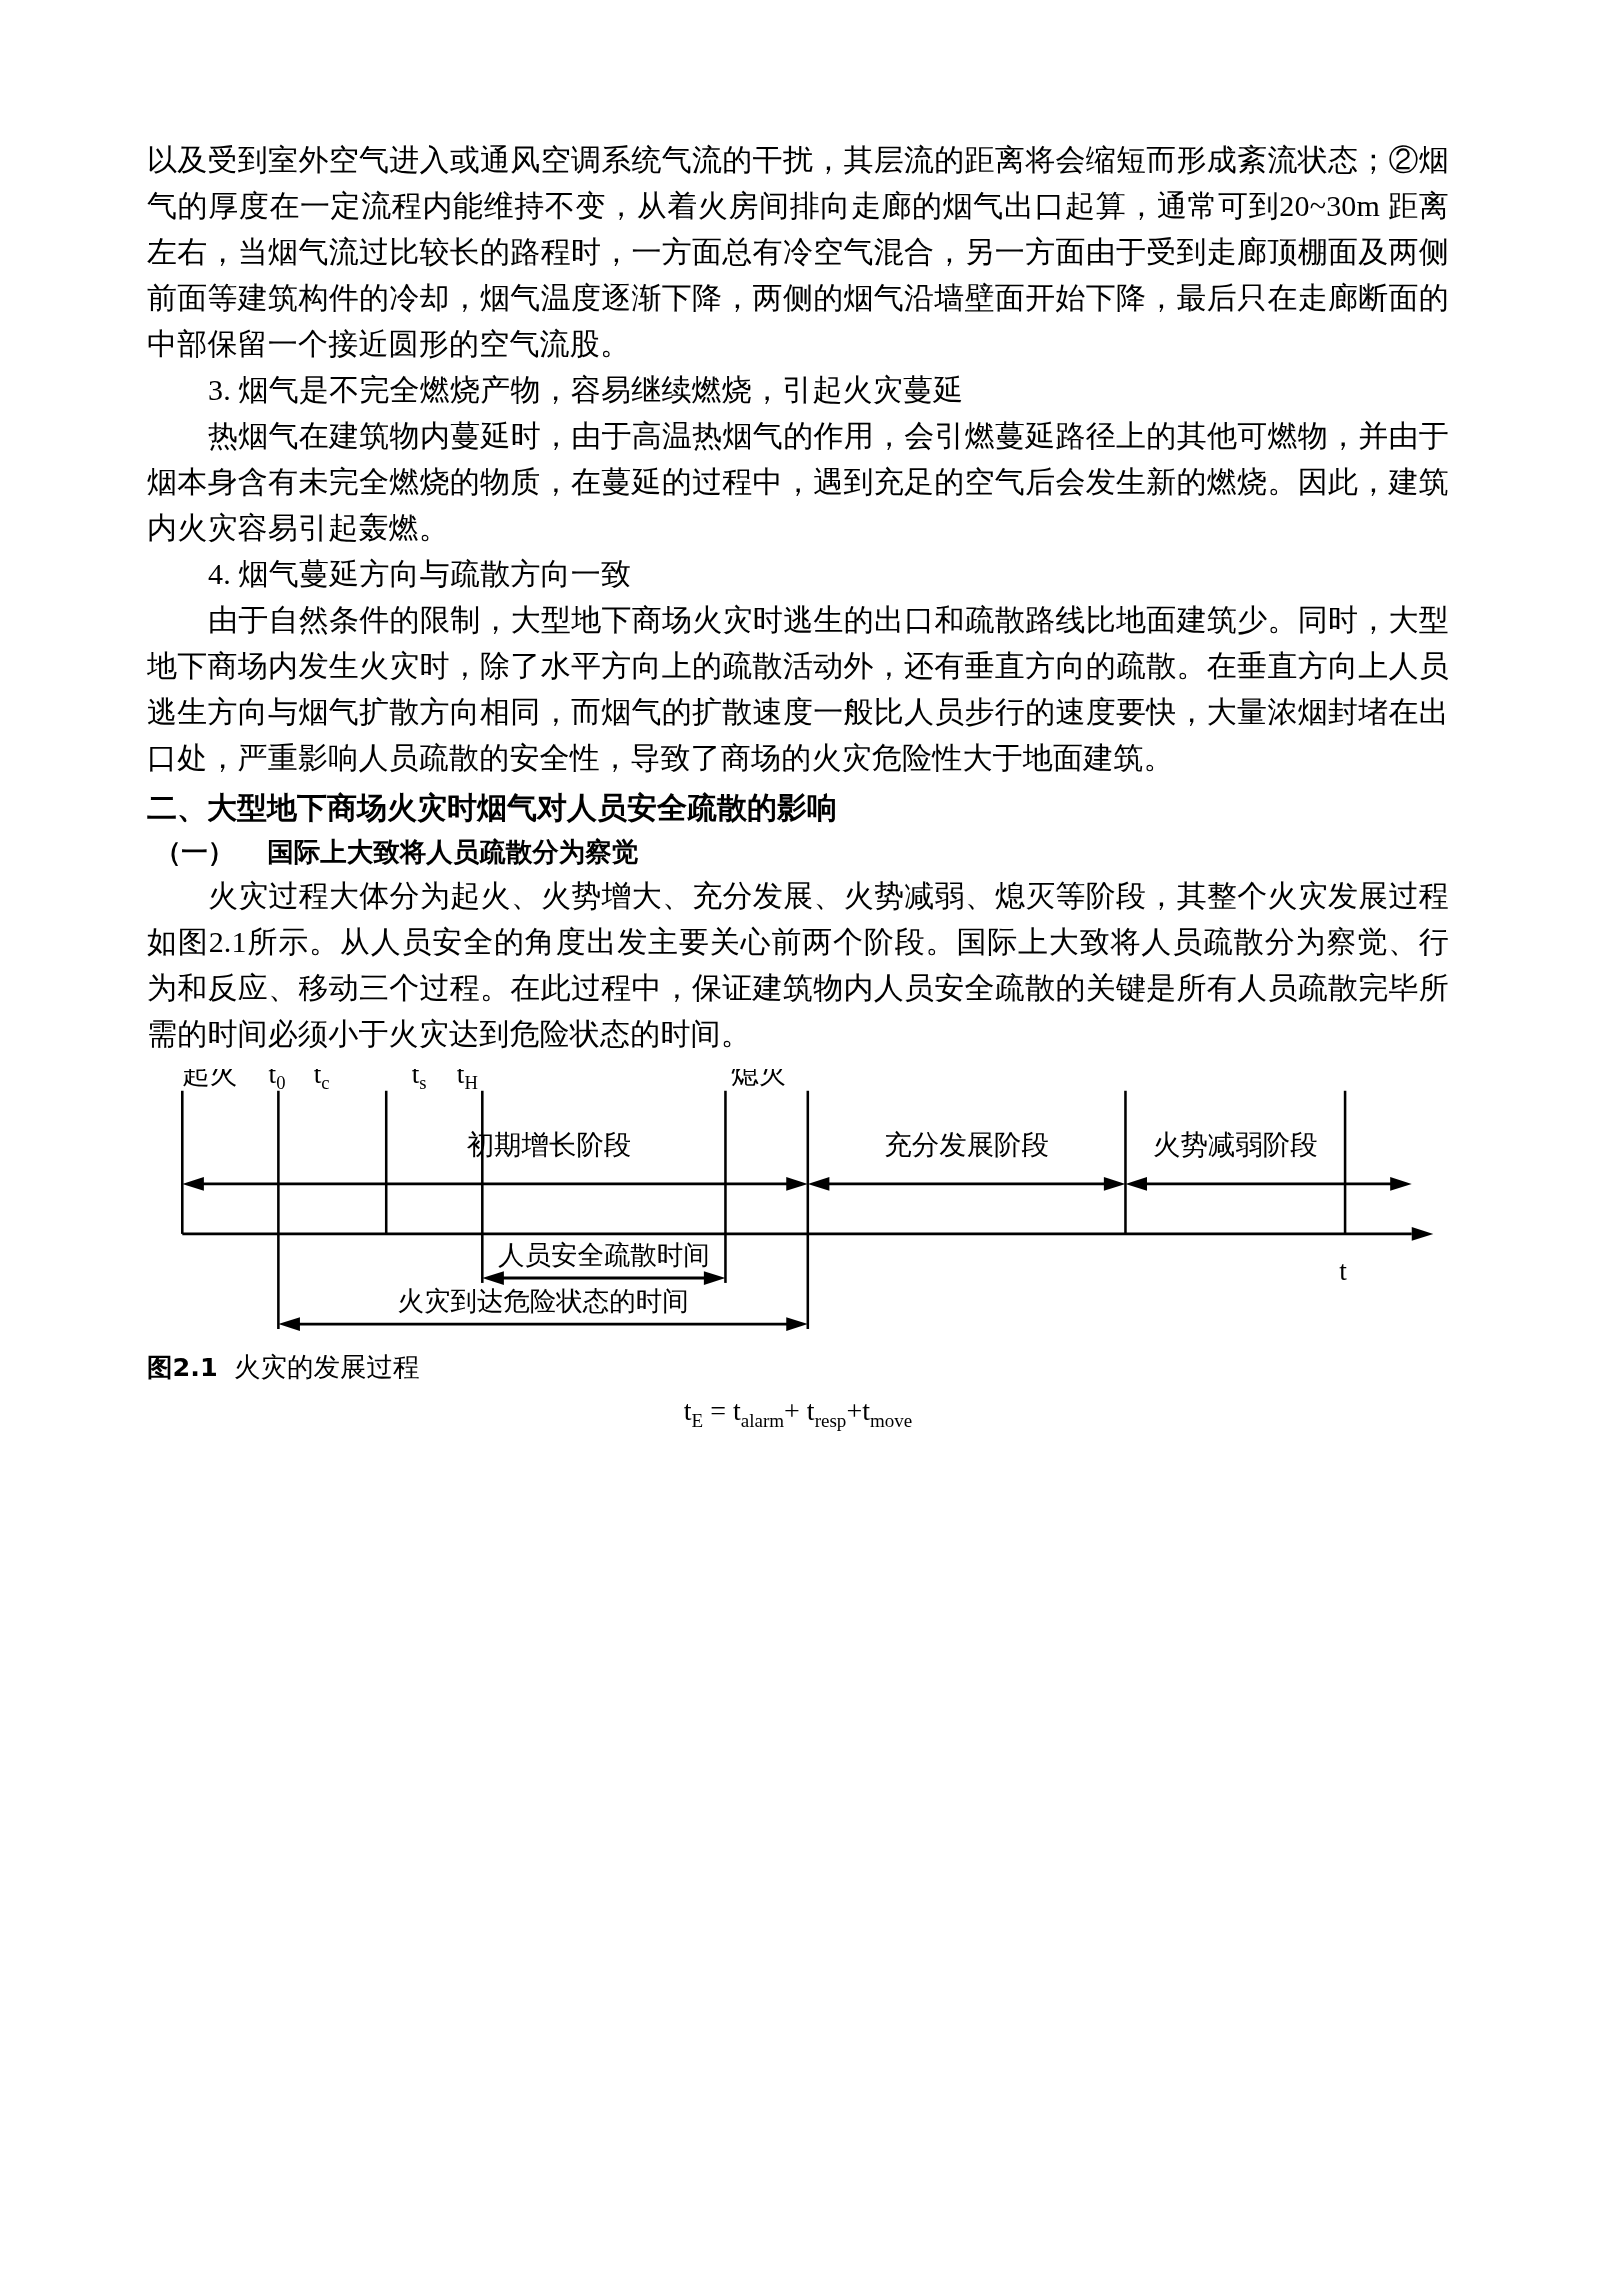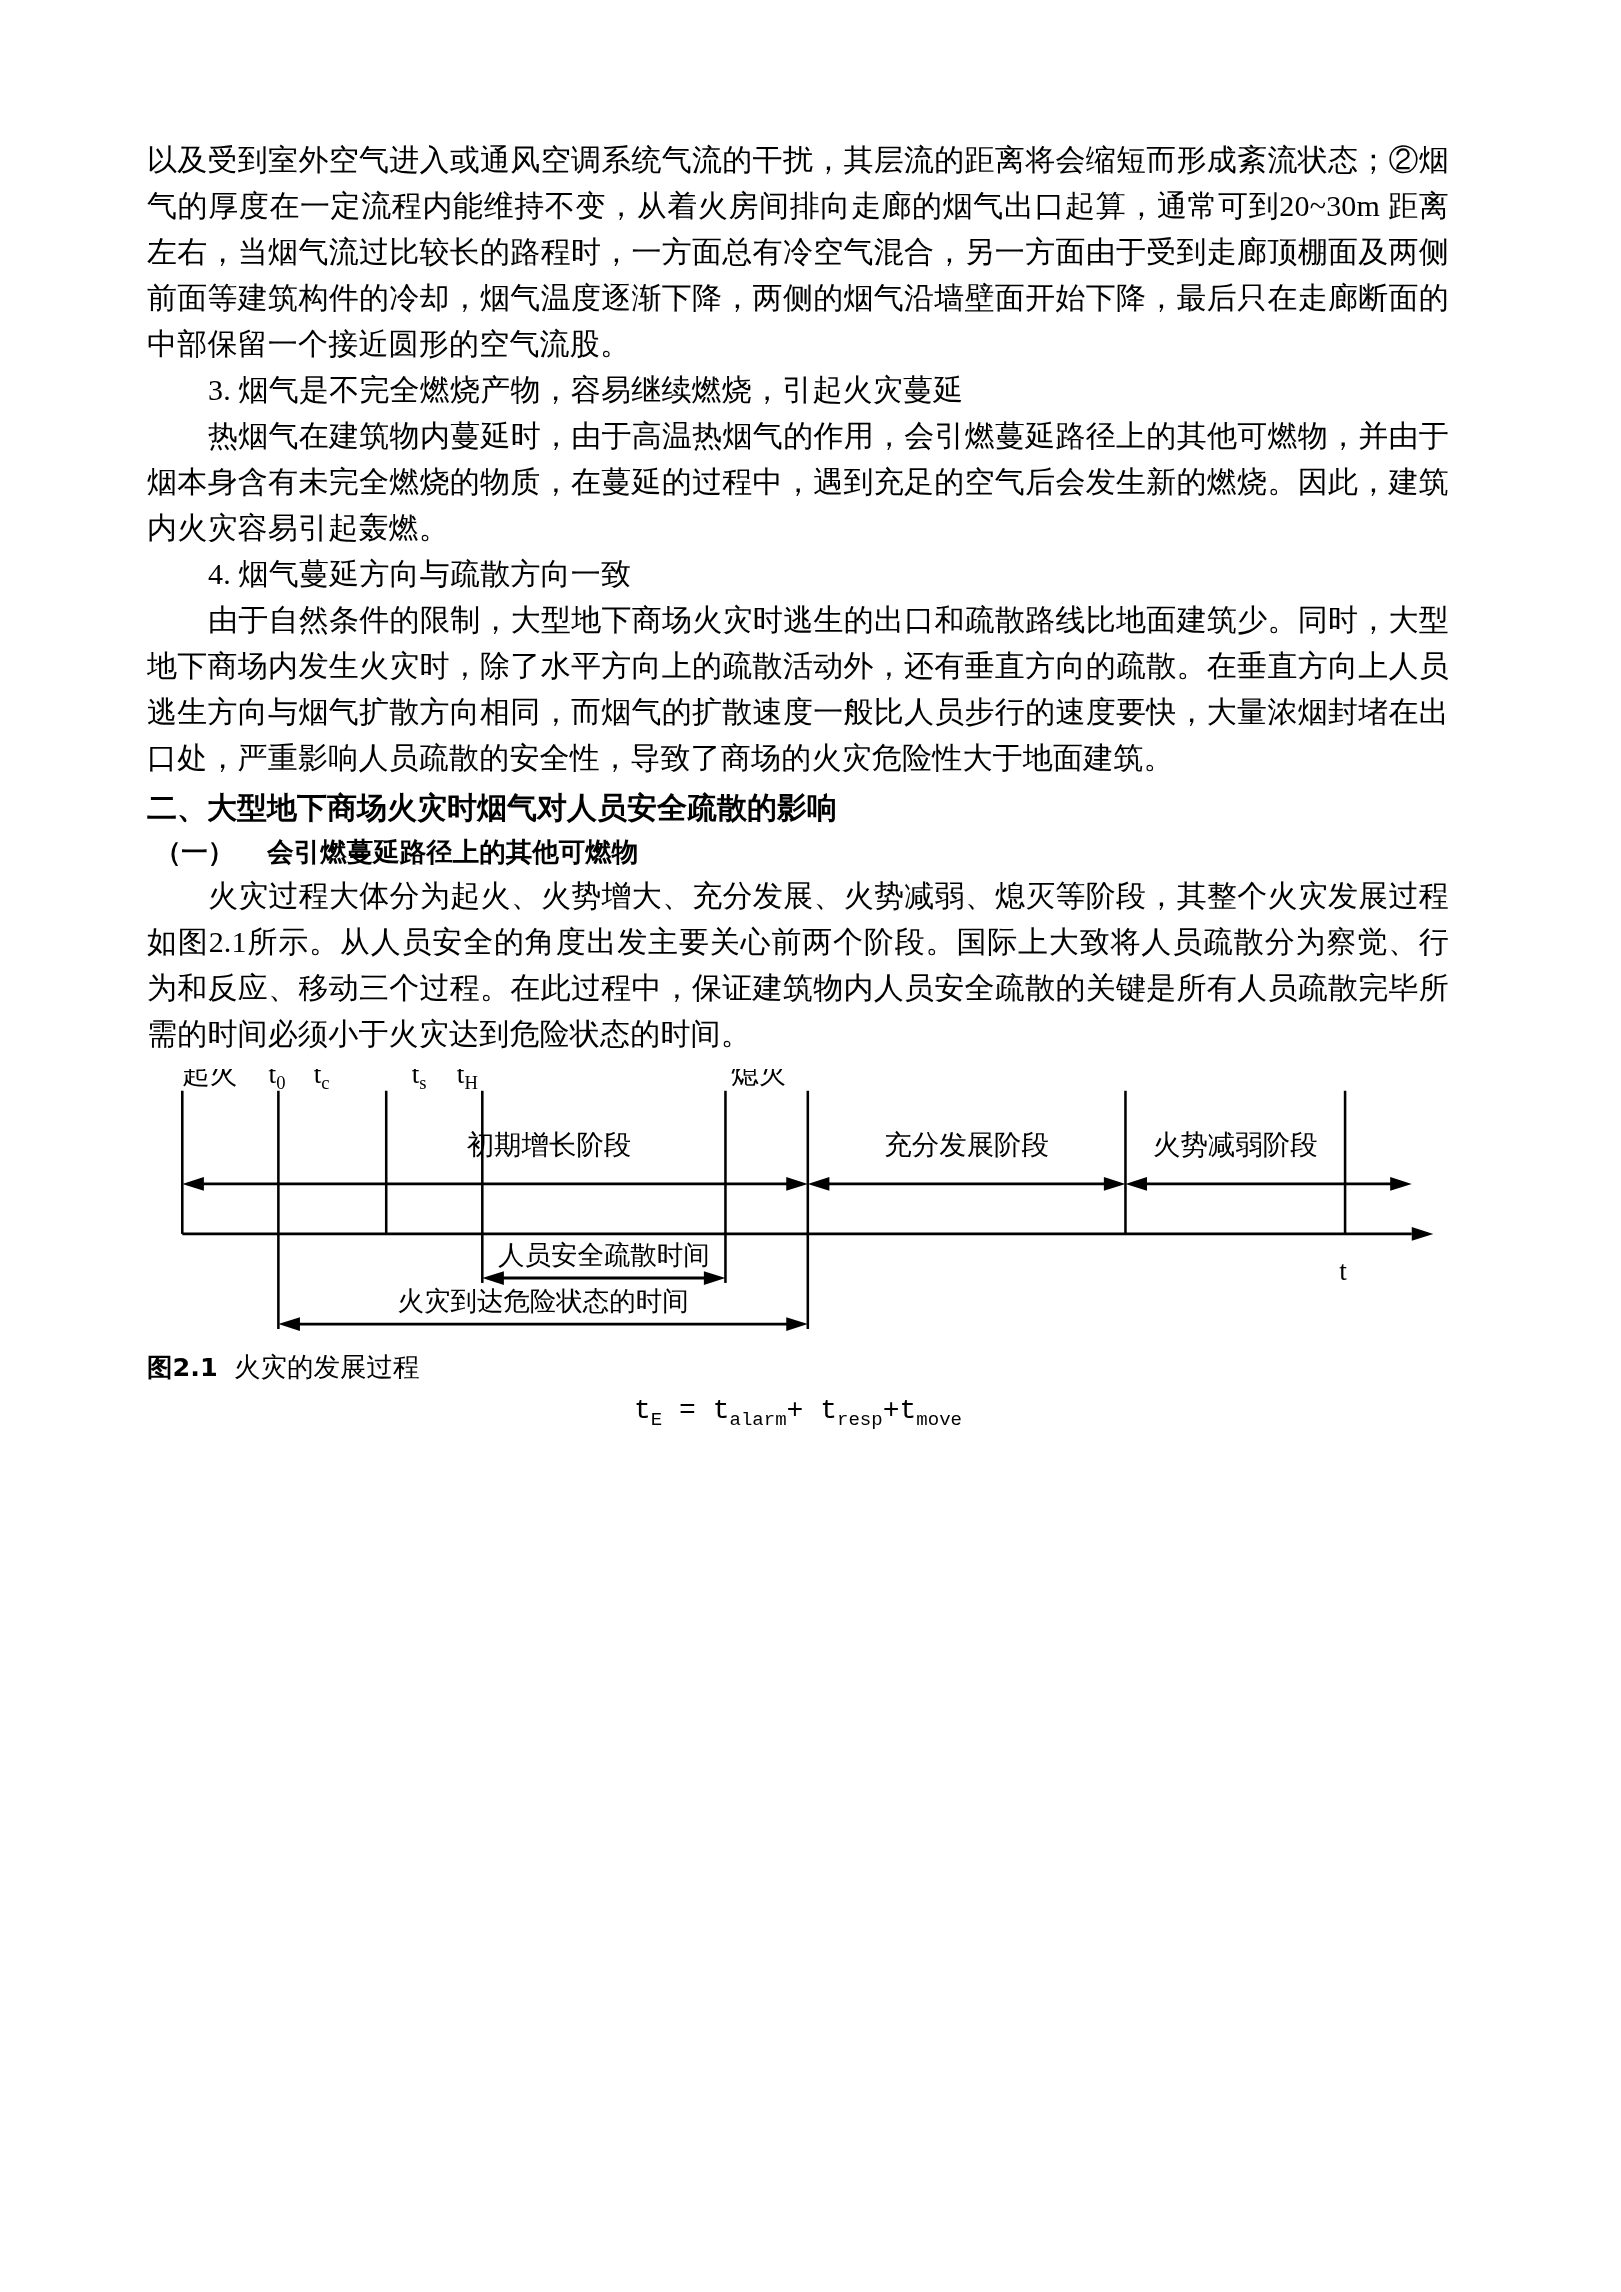--- a/index.html
+++ b/index.html
@@ -81,21 +81,20 @@
     line-height: 39px;
     margin-top: 9.8px;
   }
   .fig-caption b { font-family: "DejaVu Sans","Liberation Sans",sans-serif; font-size:25.5px;}
 
   .formula {
     text-align: center;
     font-size: 28px;
     line-height: 43px;
     margin: 2px 0 0 0;
-    font-family: Liberation Mono, monospace;
   }
 
   sub { font-size: 0.68em; line-height: 0; }
 </style>
 </head>
 <body>
 
 <div class="page">
   <div class="content">
 
@@ -105,21 +104,21 @@
 
     <p class="para indent">热烟气在建筑物内蔓延时，由于高温热烟气的作用，会引燃蔓延路径上的其他可燃物，并由于烟本身含有未完全燃烧的物质，在蔓延的过程中，遇到充足的空气后会发生新的燃烧。因此，建筑内火灾容易引起轰燃。</p>
 
     <p class="para indent">4. 烟气蔓延方向与疏散方向一致</p>
 
     <p class="para indent">由于自然条件的限制，大型地下商场火灾时逃生的出口和疏散路线比地面建筑少。同时，大型地下商场内发生火灾时，除了水平方向上的疏散活动外，还有垂直方向的疏散。在垂直方向上人员逃生方向与烟气扩散方向相同，而烟气的扩散速度一般比人员步行的速度要快，大量浓烟封堵在出口处，严重影响人员疏散的安全性，导致了商场的火灾危险性大于地面建筑。</p>
 
     <h2 class="h2-heading">二、大型地下商场火灾时烟气对人员安全疏散的影响</h2>
 
     <h3 class="h3-heading">
-      <span>（一）</span><span class="gap"></span><span>会引燃蔓延路径上的其他可燃物</span>
+      <span>（一）</span><span class="gap"></span><span>国际上大致将人员疏散分为察觉</span>
     </h3>
 
     <p class="para indent">火灾过程大体分为起火、火势增大、充分发展、火势减弱、熄灭等阶段，其整个火灾发展过程如图2.1所示。从人员安全的角度出发主要关心前两个阶段。国际上大致将人员疏散分为察觉、行为和反应、移动三个过程。在此过程中，保证建筑物内人员安全疏散的关键是所有人员疏散完毕所需的时间必须小于火灾达到危险状态的时间。</p>
 
     <div class="figure-wrap">
       <svg class="fig" viewBox="0 0 1328 275">
         <g stroke="#000" stroke-width="2.6" fill="none">
           <line x1="36" y1="22" x2="36" y2="168"></line>
           <line x1="134" y1="22" x2="134" y2="265"></line>
           <line x1="244" y1="22" x2="244" y2="168"></line>

